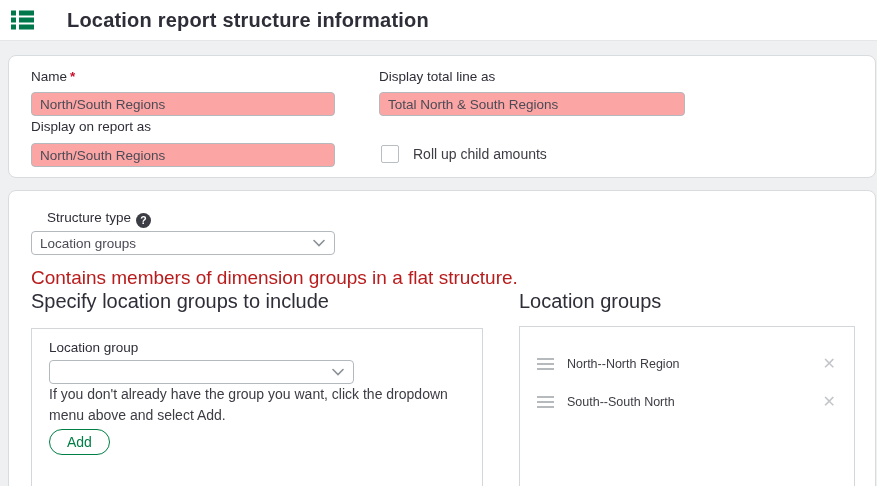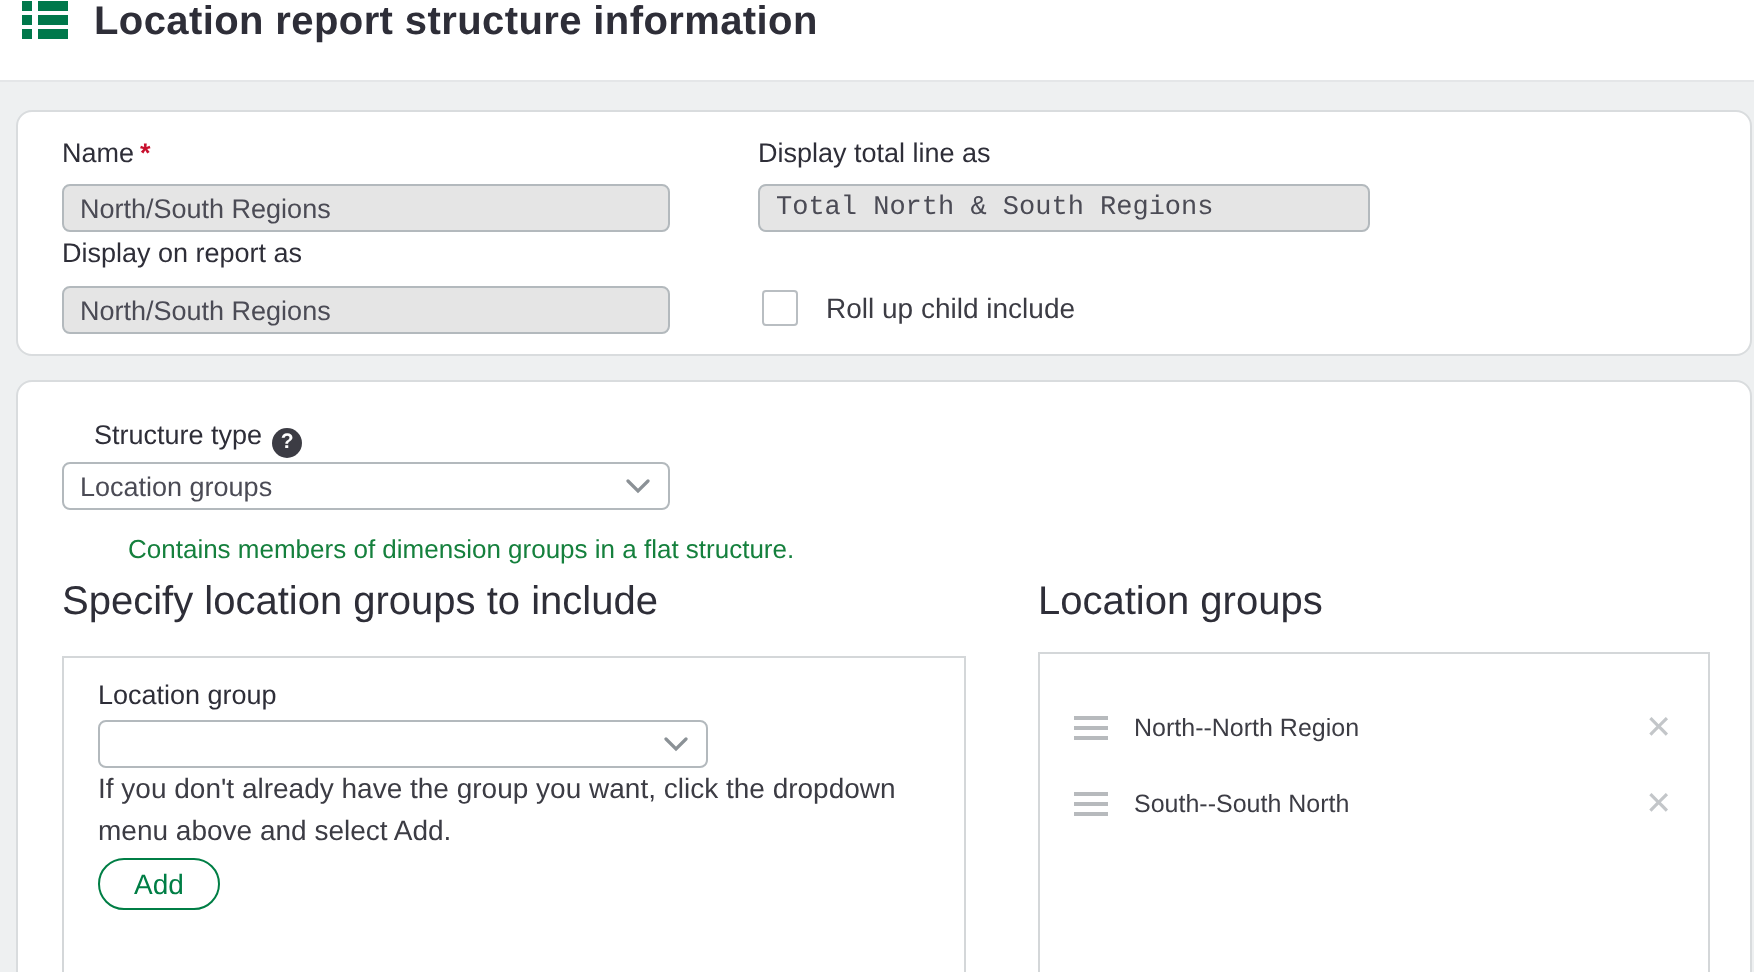--- a/index.html
+++ b/index.html
@@ -10,41 +10,41 @@
     position:relative;
     overflow:hidden;
     color:#2e2e38;
   }
   .stage { position:absolute; inset:0; width:877px; height:486px; background:#eef0f1; overflow:hidden; }
 
   
   .header {
     position:absolute; left:0; top:0; width:877px; height:41px;
     background:#ffffff; border-bottom:1px solid #e4e6e8;
-    display:flex; align-items:flex-start; padding-left:11px;
+    display:flex; align-items:center; padding-left:11px;gap:20px;
   }
   .header .list-icon { width:23px; height:20px; display:block; flex:0 0 auto; }
   .header h1 {
     font-size:20px; font-weight:700; color:#2e2e38; margin-left:13px; letter-spacing:.2px;
   }
 
   
   .panel {
     position:absolute; left:8px; width:868px;
     background:#ffffff; border:1px solid #d9dcde; border-radius:8px;
   }
   .panel-1 { top:55px; height:123px; }
   .panel-2 { top:190px; height:340px; }
 
   
   .field-label { font-size:13.5px; color:#2e2e38; position:absolute; white-space:nowrap; }
   .req { color:#c8102e; font-weight:700; margin-left:3px; font-size:13.5px; }
   .text-input {
     position:absolute; height:24px; border:1px solid #b3b9bd; border-radius:4px;
-    background:#e5e5e5; font-family:"Liberation Sans",sans-serif;
+    background:#fca5a5; font-family:"Liberation Sans",sans-serif;
     font-size:13.5px; color:#4b4b55; padding:0 8px; outline:none;
   }
   .checkbox-row { position:absolute; display:flex; align-items:center; }
   .checkbox {
     width:18px; height:18px; border:1px solid #b9bec2; border-radius:2px; background:#fff;
     display:inline-block; flex:0 0 auto;
   }
   .checkbox-row .cb-label { font-size:14px; color:#3c3c44; margin-left:14px; }
 
   
@@ -54,21 +54,21 @@
     cursor:default;
   }
   .dropdown .chev { position:absolute; right:9px; top:7px; width:12px; height:8px; }
 
   .help-icon {
     display:inline-block; width:15px; height:15px; border-radius:50%;
     background:#3c3c44; color:#ffffff; font-size:10.5px; font-weight:700;
     text-align:center; line-height:15px; vertical-align:-2px; margin-left:5px;
   }
 
-  .desc-text { position:absolute; font-size:13px; color:#15803d;margin-left:33px; }
+  .desc-text { position:absolute; font-size:19px; color:#b91c1c; }
 
   .h2 { position:absolute; font-size:20px; font-weight:400; color:#2e2e38; white-space:nowrap; }
 
   .inner-box { position:absolute; background:#fff; border:1px solid #d4d7d9; }
   .box-left  { left:22px;  top:137px; width:452px; height:180px; }
   .box-right { left:510px; top:135px; width:336px; height:176px; border-bottom:none; }
 
   .helper-text { position:absolute; left:17px; top:55px; width:420px; font-size:14px; color:#3c3c44; line-height:21px; }
 
   .add-btn {
@@ -105,28 +105,28 @@
     <h1>Location report structure information</h1>
   </div>
 
   <div class="panel panel-1">
     <div class="field-label" style="left:22px; top:13px;">
       <span>Name</span><span class="req">*</span>
     </div>
     <input class="text-input" style="left: 22px; top: 36px; width: 304px;" value="North/South Regions">
 
     <div class="field-label" style="left:370px; top:13px;">Display total line as</div>
-    <input class="text-input" style="left: 370px; top: 36px; width: 306px; font-family: Liberation Mono, monospace;" value="Total North &amp; South Regions">
+    <input class="text-input" style="left: 370px; top: 36px; width: 306px;" value="Total North &amp; South Regions">
 
     <div class="field-label" style="left:22px; top:63px;">Display on report as</div>
     <input class="text-input" style="left: 22px; top: 87px; width: 304px;" value="North/South Regions">
 
     <div class="checkbox-row" style="left:372px; top:89px;">
       <span class="checkbox"></span>
-      <span class="cb-label">Roll up child include</span>
+      <span class="cb-label">Roll up child amounts</span>
     </div>
   </div>
 
   <div class="panel panel-2">
 
     <div class="field-label" style="left:22px; top:19px;margin-left:16px;">
       <span>Structure type</span><span class="help-icon">?</span>
     </div>
 
     <div class="dropdown" style="left:22px; top:40px; width:304px;">

